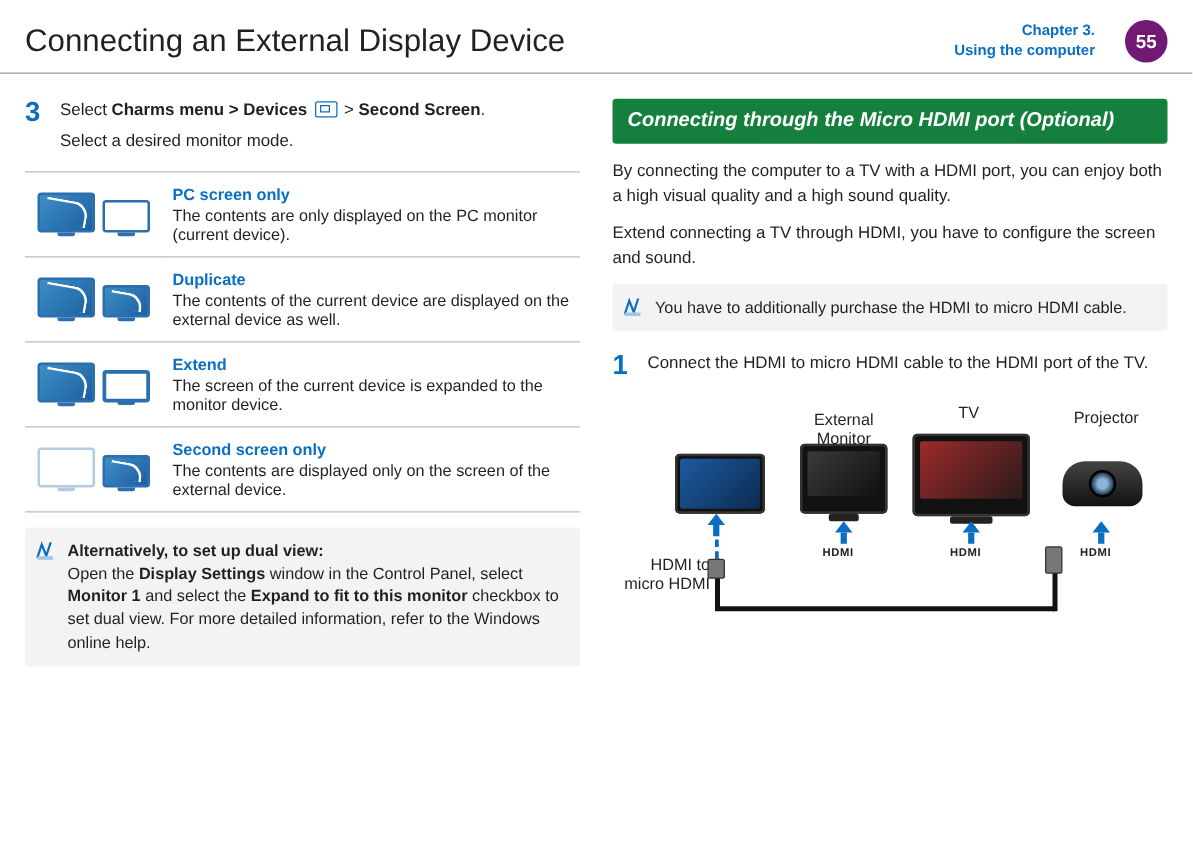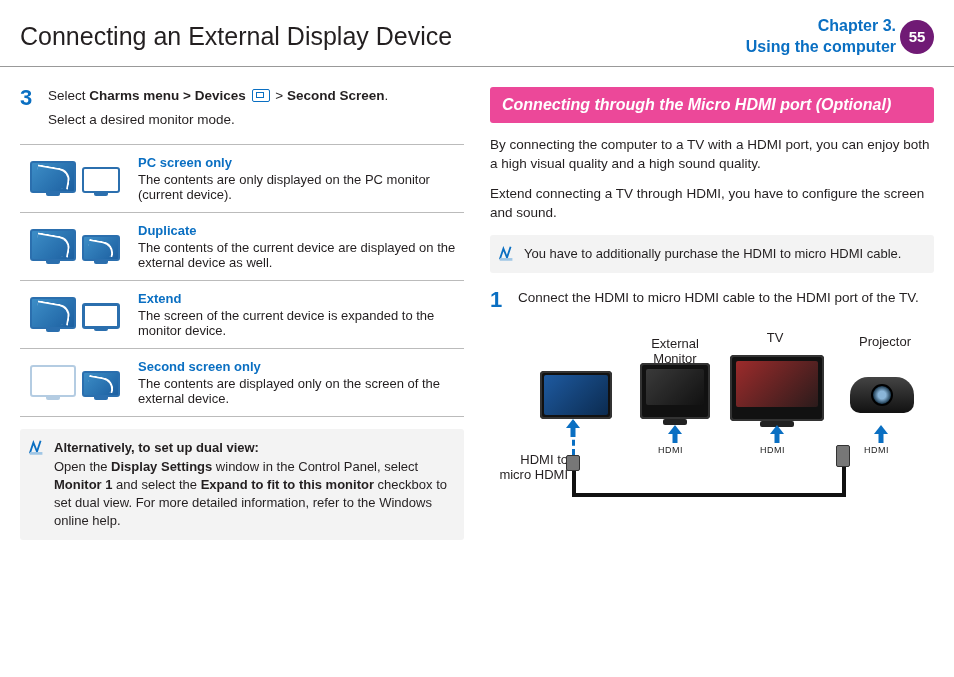--- a/index.html
+++ b/index.html
@@ -22,23 +22,23 @@
   .page-title {
     font-weight: 400;
     font-size: 25px;
     color: #231f20;
     flex: 1;
   }
   .chapter-info {
     text-align: right;
     color: #0a6fc2;
     font-weight: 700;
-    font-size: 16px;
+    font-size: 12px;
     line-height: 1.3;
-    padding-right: 4px;
+    padding-right: 24px;
   }
   .page-num {
     display: inline-flex;
     align-items: center;
     justify-content: center;
     width: 34px; height: 34px;
     border-radius: 50%;
     background: #701a75;
     color: #fff;
     font-weight: 700;
@@ -130,21 +130,21 @@
     position:relative;
     margin-top:12px;
   }
   .note-box .note-icon{
     position:absolute;
     left:8px; top:10px;
     width:18px; height:18px;
   }
   .note-icon svg{width:100%;height:100%;}
   .section-banner{
-    background:#ec4899;
+    background:#15803d;
     color:#fff;
     font-weight:700;
     font-style:italic;
     font-size:16px;
     padding:8px 12px;
     border-radius:3px;
     line-height:1.25;
     margin-bottom:12px;
   }
   .para{ line-height:1.45; margin-bottom:10px; }
@@ -186,21 +186,21 @@
     left:50%; top:50%;
     transform:translate(-50%,-50%);
     width:18px; height:18px;
     border-radius:50%;
     background:radial-gradient(circle,#8ab5d8 30%,#1d3a50 70%);
     border:2px solid #000;
   }
   .hdmi-lbl{
     position:absolute;
     font-size:9px;
-    font-weight:400;
+    font-weight:700;
     letter-spacing:.5px;
     color:#222;
   }
   .arrow-up{
     position:absolute;
     width:14px; height:18px;
   }
   .arrow-up::before{
     content:"";
     position:absolute;

